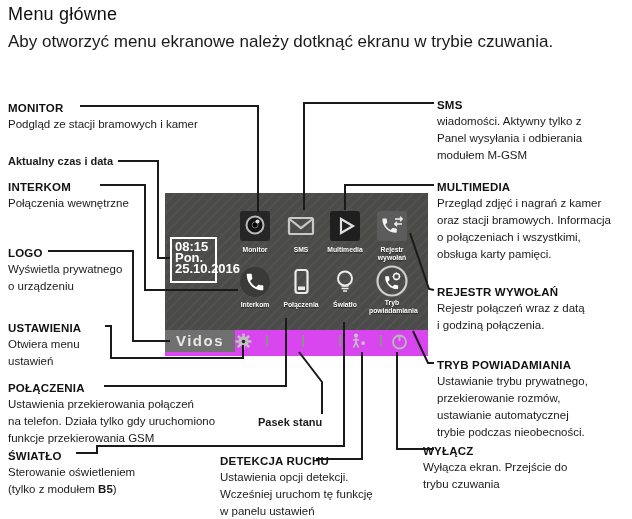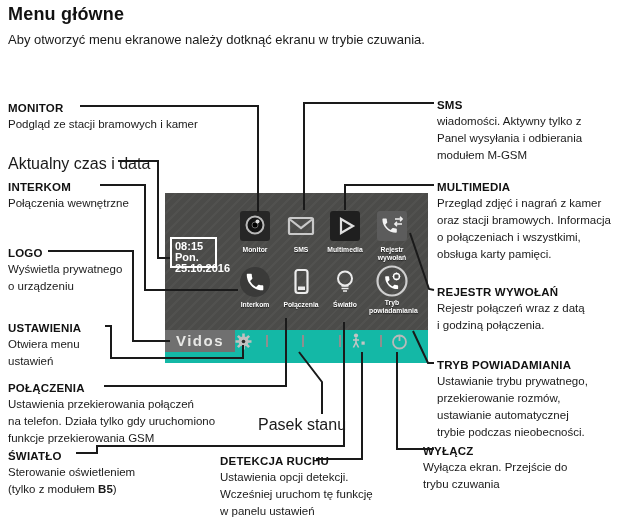--- a/index.html
+++ b/index.html
@@ -1,36 +1,36 @@
 <!DOCTYPE html>
 <html><head>
 <meta charset="utf-8">
 <style>
   html,body{margin:0;padding:0;background:#fff;}
   .page{position:relative;width:632px;height:519px;background:#fff;overflow:hidden;
         font-family:"Liberation Sans",sans-serif;color:#111;}
-  .pg-title{position:absolute;left:8px;top:4px;font-size:18px;font-weight:bold;letter-spacing:0.2px;}
-  .intro{position:absolute;left:8px;font-size:13px;color:#1a1a1a;white-space:nowrap;}
+  .pg-title{position:absolute;left:8px;top:4px;font-size:18px;font-weight:normal;letter-spacing:0.2px;}
+  .intro{position:absolute;left:8px;font-size:17px;color:#1a1a1a;white-space:nowrap;}
   
   .co{position:absolute;font-size:11.5px;line-height:17px;white-space:nowrap;}
   .co .t{font-weight:bold;font-size:11.5px;line-height:16px;letter-spacing:0.2px;}
   .co .l{color:#1a1a1a;}
-  .plain{position:absolute;font-size:16px;color:#1a1a1a;white-space:nowrap;}
+  .plain{position:absolute;font-size:11px;color:#1a1a1a;white-space:nowrap;font-weight:bold;}
   
   .lines{position:absolute;left:0;top:0;z-index:6;pointer-events:none;}
   
   .screen{position:absolute;left:165px;top:193px;width:263px;height:159px;background:#4b4b49;z-index:1;}
   .screen:before{content:"";position:absolute;inset:0;
      background:repeating-linear-gradient(135deg,rgba(255,255,255,0.035) 0 2px,rgba(0,0,0,0) 2px 7px);}
-  .clock{position:absolute;left:5px;top:44px;width:47px;height:31px;border:2px solid #fff;
-         box-sizing:border-box;padding:2px 0 0 3px;color:#fff;font-weight:bold;font-size:11px;line-height:11px;}
+  .clock{position:absolute;left:5px;top:44px;width:47px;height:46px;border:2px solid #fff;
+         box-sizing:border-box;padding:2px 0 0 3px;color:#fff;font-weight:bold;font-size:13px;line-height:11px;}
   .tile{position:absolute;width:30px;height:30px;}
   .ilabel{position:absolute;width:46px;text-align:center;color:#fff;font-weight:bold;
           font-size:6.8px;line-height:8px;text-shadow:0 1px 1px rgba(0,0,0,.6);}
-  .bar{position:absolute;left:0;top:137px;width:263px;height:33px;background:#14b8a6;}
+  .bar{position:absolute;left:0;top:137px;width:263px;height:26px;background:#d946ef;}
   .vidos{position:absolute;left:0;top:0;width:70px;height:22px;background:#707070;
          color:#e8e8e6;font-weight:bold;font-size:15px;letter-spacing:1.5px;text-align:center;line-height:21px;}
   .sep{position:absolute;top:5px;width:2px;height:12px;background:#8f8f8f;}
   .baricon{position:absolute;}
 </style>
 </head>
 <body>
 
 <div class="page">
 

